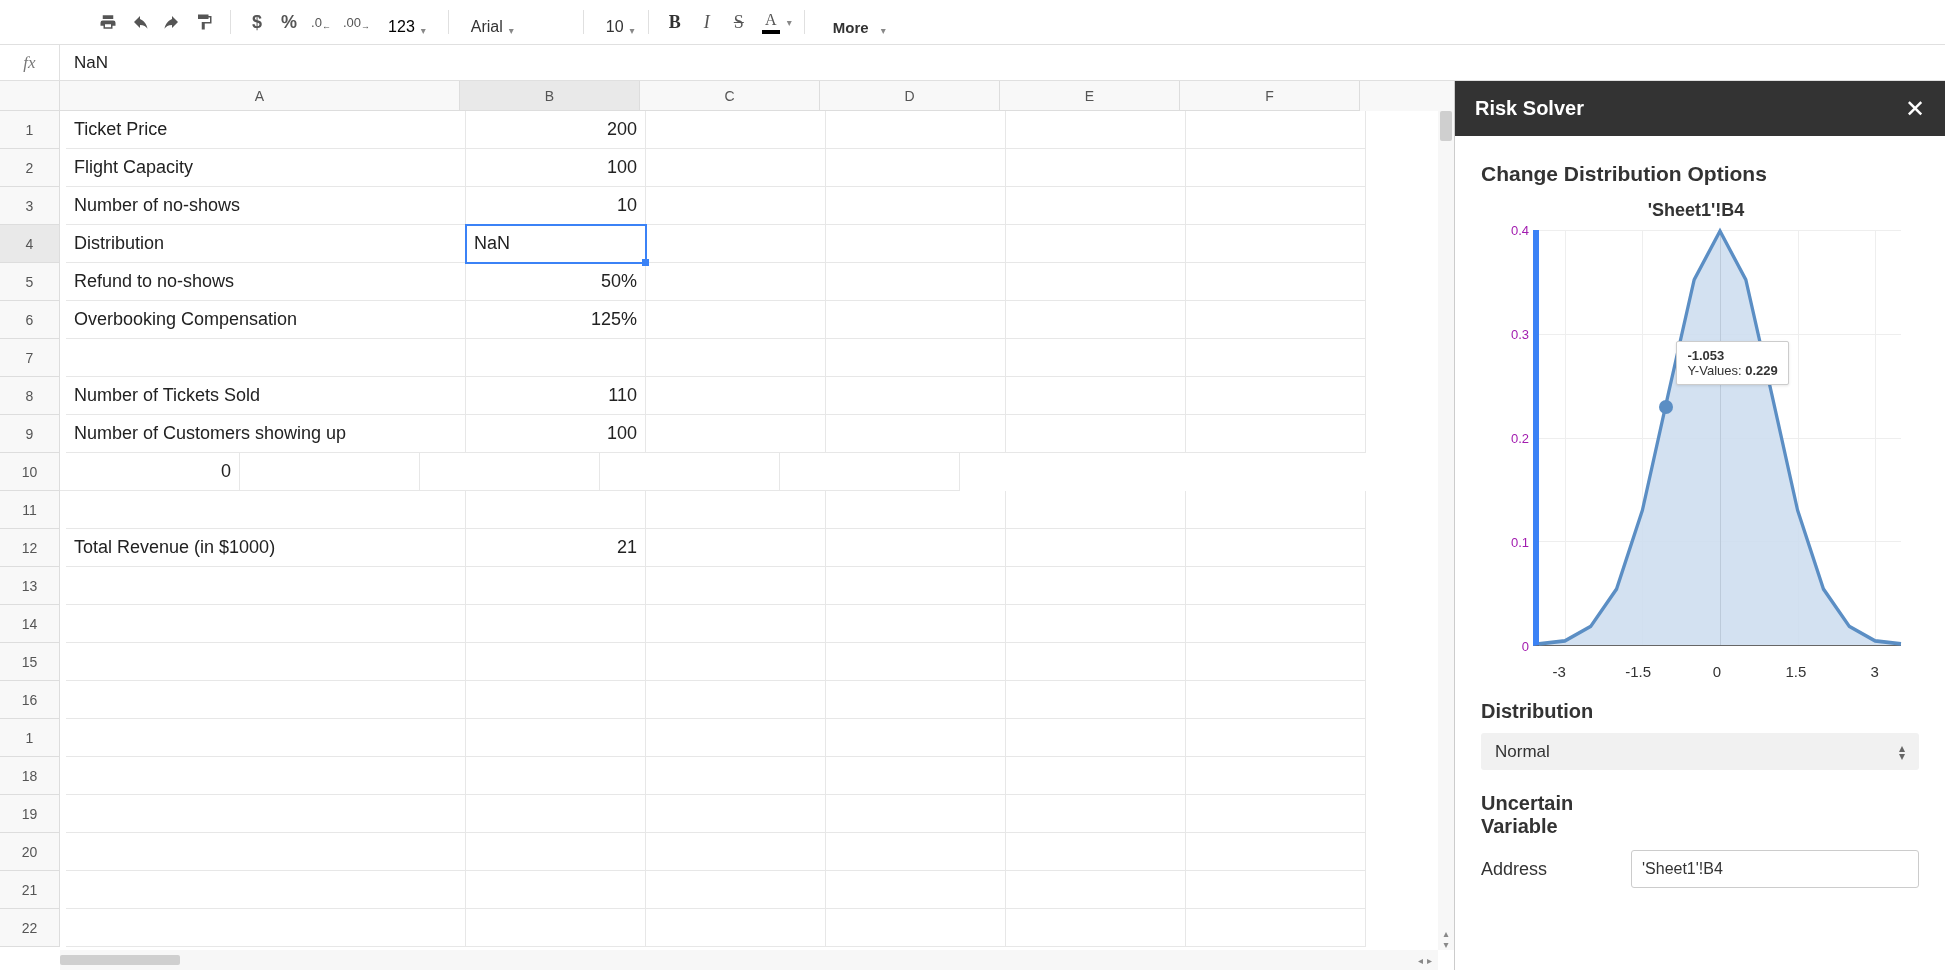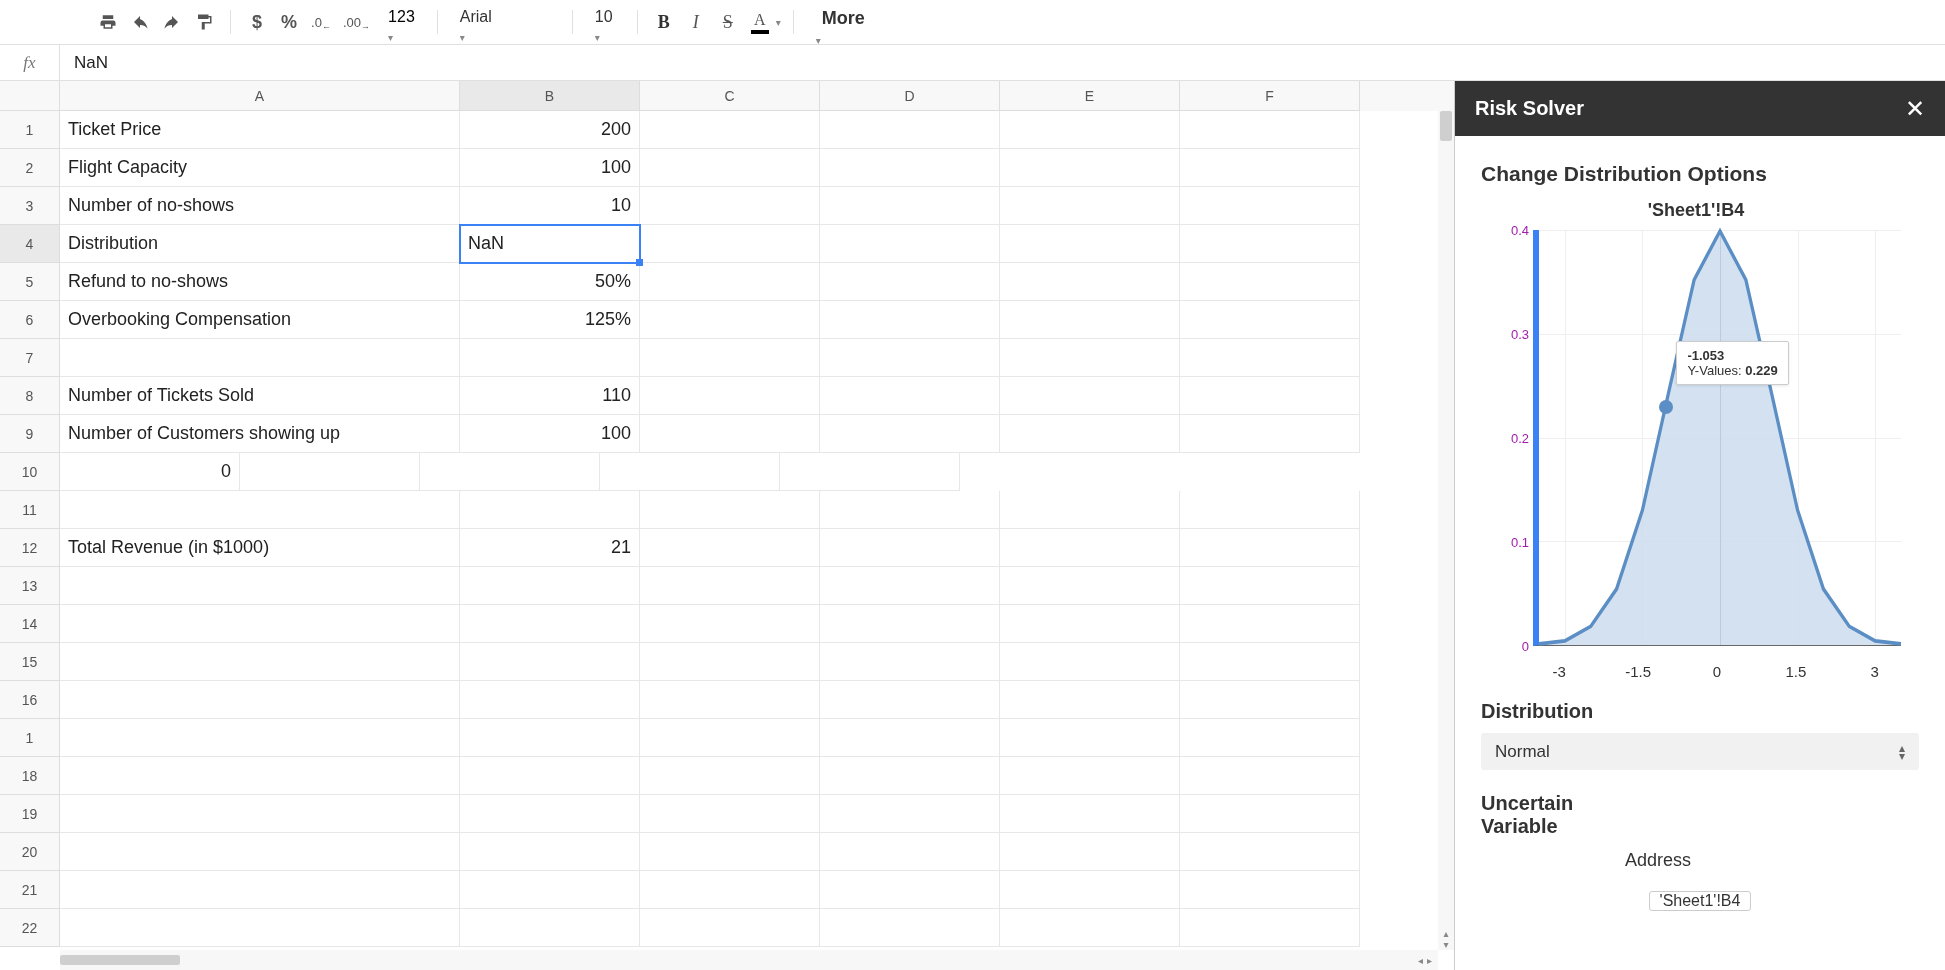--- a/index.html
+++ b/index.html
@@ -27,37 +27,36 @@
   }
   .tb-btn {
     min-width: 28px; height: 28px;
     display: inline-flex; align-items: center; justify-content: center;
     border-radius: 2px; cursor: pointer;
     color: #555;
     font-size: 14px;
     padding: 0 4px;
   }
   .tb-select {
-    display: inline-flex; align-items: flex-start; gap: 6px;
+    display: inline-flex; align-items: flex-end; gap: 6px;
     padding: 0 10px; height: 28px; cursor: pointer;
     border-radius: 2px;
-    flex-direction: column;
   }
   .tb-select .caret { color: #888; font-size: 10px; }
   .font-name { width: 110px; font-size: 16px; color: #333; }
   .font-size { width: 40px; font-size: 16px; color: #333; }
   .bold { font-weight: bold; font-family: 'Times New Roman', serif; font-size: 18px; color:#333; }
   .italic { font-style: italic; font-family: 'Times New Roman', serif; font-size: 18px; color:#555; }
   .strike { text-decoration: line-through; font-family: 'Times New Roman', serif; font-size: 18px; color:#555; }
   .text-color {
     display: inline-flex; flex-direction: column; align-items: center; gap: 1px;
     font-family: 'Times New Roman', serif;
   }
   .text-color .bar { width: 18px; height: 4px; background: #000; }
-  .more-btn { font-size: 18px; font-weight: bold; color: #333; padding: 0 6px;}
+  .more-btn { font-size: 15px; font-weight: bold; color: #333; padding: 0 6px;}
 
   
   .formula-bar {
     height: 36px;
     display: flex; align-items: center;
     border-bottom: 1px solid #e0e0e0;
     font-size: 17px;
   }
   .fx-label {
     width: 60px; color: #777; font-style: italic;
@@ -125,21 +124,21 @@
   }
   .rh.sel { background: #e9e9e9; }
   .cell {
     border-right: 1px solid #e7e7e7;
     border-bottom: 1px solid #e7e7e7;
     padding: 0 8px;
     display: flex; align-items: center;
     font-size: 18px; color: #222;
     position: relative;
   }
-  .cell.colA { width: 400px; justify-content: flex-start; }
+  .cell.colA { width: 400px; justify-content: flex-start; margin-left: 6px; }
   .cell.colB { width: 180px; justify-content: flex-end; }
   .cell.colSm { width: 180px; }
   .cell.selected {
     outline: 2px solid #3b82f6;
     outline-offset: -1px;
     z-index: 2;
     justify-content: flex-start;
   }
   .cell.selected::after {
     content: '';
@@ -226,21 +225,21 @@
   .section-label { font-size: 20px; font-weight: bold; margin: 14px 0 10px; }
   .select-box {
     width: 100%; height: 37px;
     background: #f1f1f1; border: none; border-radius: 3px;
     display: flex; align-items: center; justify-content: space-between;
     padding: 0 14px; font-size: 17px; color: #333; cursor: pointer;
   }
   .select-box .arrs { color: #666; font-size: 12px; display:flex; flex-direction:column; line-height:8px;}
 
   .kv-row {
-    display: flex; align-items: center; gap: 20px; margin-top: 12px; flex-direction: column;
+    display: flex; align-items: center; margin-top: 12px;
   }
   .kv-row .k { font-size: 18px; width: 150px; }
   .kv-row .v {
     flex: 1; height: 38px; border: 1px solid #ccc; border-radius: 3px;
     display: flex; align-items: center; padding: 0 10px; font-size: 16px;
   }
 
   svg { display:block; }
 </style>
 </head>

